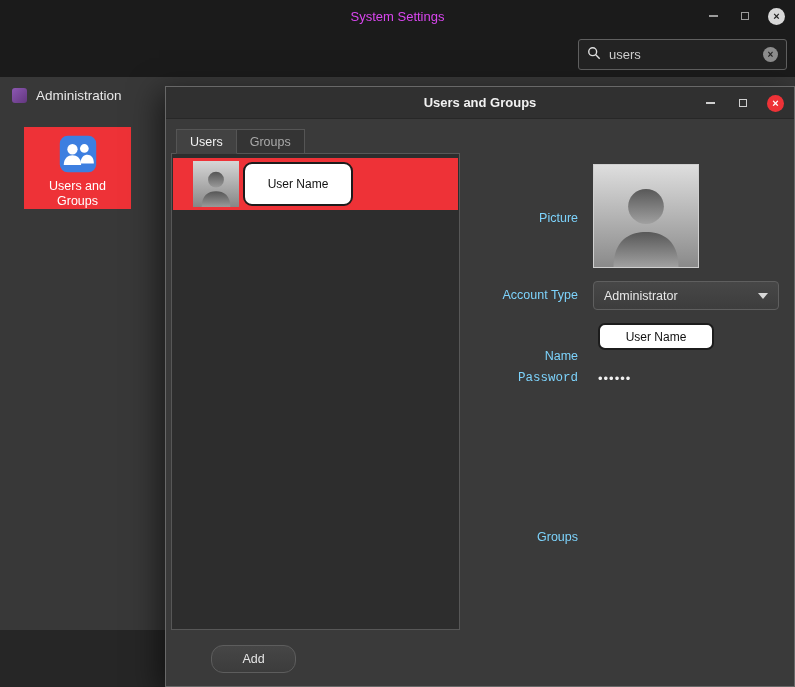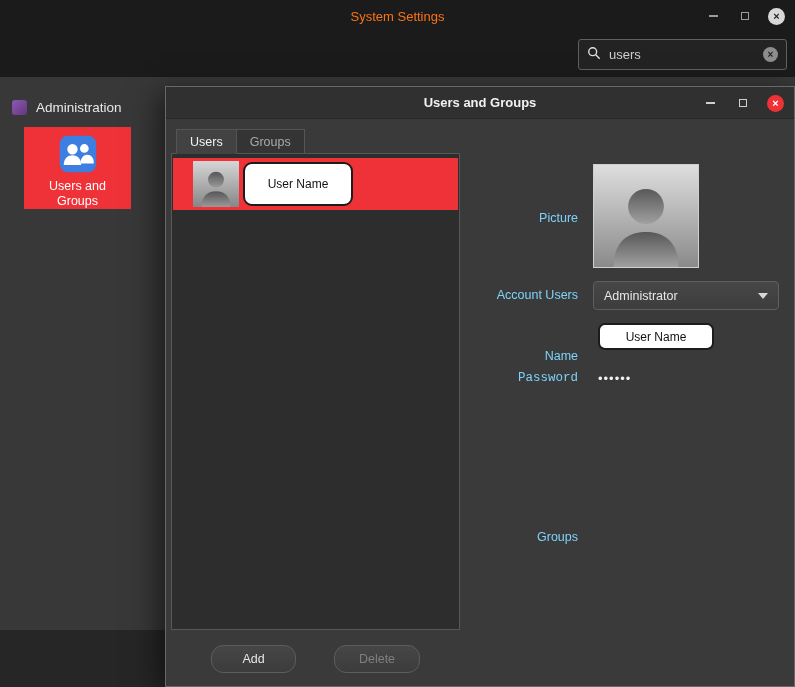--- a/index.html
+++ b/index.html
@@ -2,38 +2,38 @@
 <html><head>
 <meta charset="utf-8">
 <style>
   html,body{margin:0;padding:0;background:#1b1b1b;}
   .screen{position:relative;width:795px;height:687px;background:#383838;
           font-family:"Liberation Sans",sans-serif;overflow:hidden;}
 
   
   .topbar{position:absolute;left:0;top:0;width:795px;height:77px;background:#1b1b1b;}
   .top-title{position:absolute;top:9px;left:0;width:100%;text-align:center;
-             font-size:13px;color:#f97316;}
+             font-size:13px;color:#d946ef;}
   .top-controls{position:absolute;top:7px;right:10px;display:flex;align-items:center;gap:14px;}
   .ctl{width:18px;height:18px;display:flex;align-items:center;justify-content:center;cursor:pointer;}
   .glyph-min{width:9px;height:2px;background:#9c9c9c;}
   .glyph-max{width:8px;height:8px;border:1px solid #9c9c9c;box-sizing:border-box;}
   .close-top{width:17px;height:17px;border-radius:50%;background:#d8d8d8;display:flex;
              align-items:center;justify-content:center;font-size:11px;font-weight:700;color:#1e1e1e;}
   .searchbox{position:absolute;top:39px;right:8px;width:209px;height:31px;background:#232323;
              border:1px solid #606060;border-radius:3px;display:flex;align-items:center;
              padding:0 8px;box-sizing:border-box;gap:8px;}
   .search-text{color:#cfcfcf;font-size:13px;flex:1;}
   .clear-btn{width:15px;height:15px;border-radius:50%;background:#8d8d8d;color:#242424;
              font-size:10px;font-weight:700;display:flex;align-items:center;justify-content:center;}
 
   
   .sidebar{position:absolute;left:0;top:77px;width:165px;height:553px;background:#383838;}
   .sidebar-bottom{position:absolute;left:0;top:630px;width:165px;height:57px;background:#262626;}
-  .admin-row{position:absolute;left:12px;top:100px;display:flex;gap:9px;}
+  .admin-row{position:absolute;left:12px;top:88px;display:flex;gap:9px;}
   .admin-icon{width:15px;height:15px;border-radius:3px;
               background:linear-gradient(135deg,#8d58b3,#63377f);}
   .admin-label{color:#e8e8e8;font-size:13.5px;}
   .tile{position:absolute;left:24px;top:127px;width:107px;height:82px;
         display:flex;flex-direction:column;align-items:center;padding-top:8px;
         box-sizing:border-box;cursor:pointer;}
   .tile-label{margin-top:2px;color:#fff;font-size:12.5px;text-align:center;line-height:15px;width:84px;}
 
   
   .dialog{position:absolute;left:165px;top:86px;width:630px;height:601px;background:#3a3a3a;
@@ -194,31 +194,30 @@
             <stop offset="0" stop-color="#585858"></stop>
               <stop offset="1" stop-color="#a0a0a0"></stop>
           </linearGradient>
         </defs>
         <rect width="64" height="64" fill="url(#bgB)"></rect>
         <circle cx="32" cy="26" r="11" fill="url(#psB)"></circle>
         <path d="M12 64c0-16 9-22 20-22s20 6 20 22z" fill="url(#psB)"></path>
       </svg>
     </div>
 
-    <div class="form-label lbl-account">Account Users</div>
+    <div class="form-label lbl-account">Account Type</div>
     <div class="dropdown">
       <span>Administrator</span>
       <span class="dd-arrow"></span>
     </div>
 
     <div class="form-label lbl-name">Name</div>
     <div class="name-entry">User Name</div>
 
     <div class="form-label lbl-password">Password</div>
     <div class="password-value">••••••</div>
 
     <div class="form-label lbl-groups">Groups</div>
 
     <div class="btn btn-add">Add</div>
-    <div class="btn btn-delete">Delete</div>
   </div>
 
 </div>
 
 </body></html>

